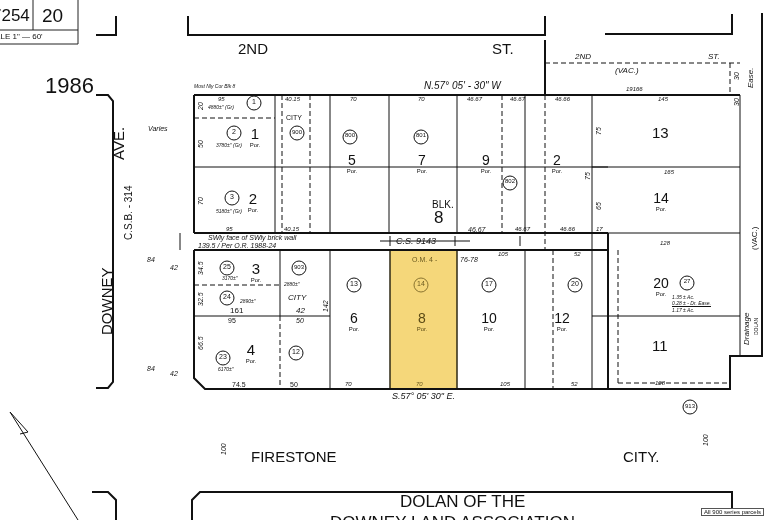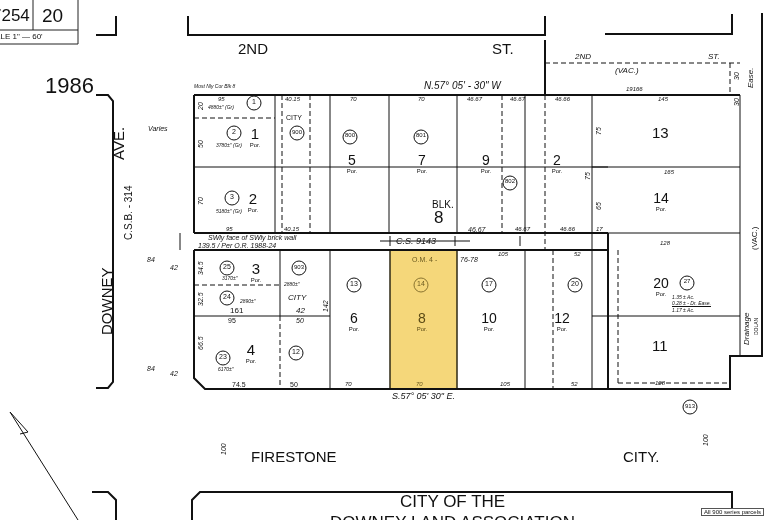--- a/index.html
+++ b/index.html
@@ -146,21 +146,21 @@
 <div class="abs" style="left:412px;top:256px;font-size:7px;color:#6b5a20;">O.M. 4 -</div>
 <div class="abs" style="left:460px;top:256px;font-size:7px;font-style:italic;">76-78</div>
 <div class="abs" style="left:194px;top:83px;font-size:5px;font-style:italic;">Most Nly Cor Blk 8</div>
 <div class="abs" style="left:286px;top:114px;font-size:7px;">CITY</div>
 <div class="abs" style="left:288px;top:293px;font-size:8px;font-style:italic;">CITY</div>
 <div class="abs" style="left:742px;top:345px;font-size:8px;font-style:italic;transform:rotate(-90deg);transform-origin:left top;">Drainage</div>
 <div class="abs" style="left:753px;top:335px;font-size:5px;transform:rotate(-90deg);transform-origin:left top;">DOLAN</div>
 <div class="abs" style="left:672px;top:294px;font-size:5px;font-style:italic;">1.35 ± Ac.</div>
 <div class="abs" style="left:672px;top:300px;font-size:5px;font-style:italic;text-decoration:underline;">0.28 ± - Dr. Ease.</div>
 <div class="abs" style="left:672px;top:307px;font-size:5px;font-style:italic;">1.17 ± Ac.</div>
-<div class="abs" style="left:400px;top:492px;font-size:17px;">CITY OF THE</div>
+<div class="abs" style="left:400px;top:492px;font-size:17px;">DOLAN OF THE</div>
 <div class="abs" style="left:330px;top:513px;font-size:17px;">DOWNEY LAND ASSOCIATION</div>
 <div class="abs" style="left:701px;top:508px;font-size:6px;border:1px solid #555;padding:0 2px;background:#fff;">All 900 series parcels</div>
 <div class="abs" style="left:147px;top:256px;font-size:7px;font-style:italic;">84</div>
 <div class="abs" style="left:170px;top:264px;font-size:7px;font-style:italic;">42</div>
 <div class="abs" style="left:147px;top:365px;font-size:7px;font-style:italic;">84</div>
 <div class="abs" style="left:170px;top:370px;font-size:7px;font-style:italic;">42</div>
 
 <div class="abs" style="left:248px;top:125px;text-align:center;width:14px;">
     <div style="font-size:15px;">1</div>
     <div style="font-size:6px;">Por.</div>

